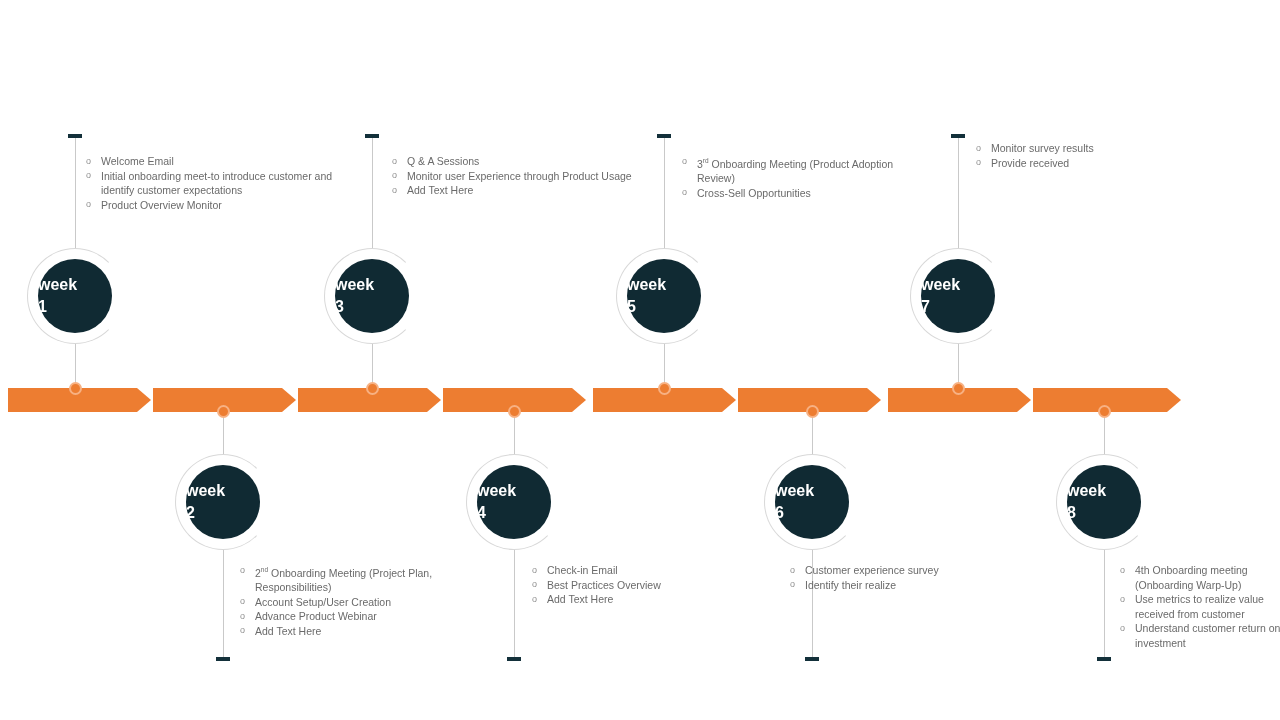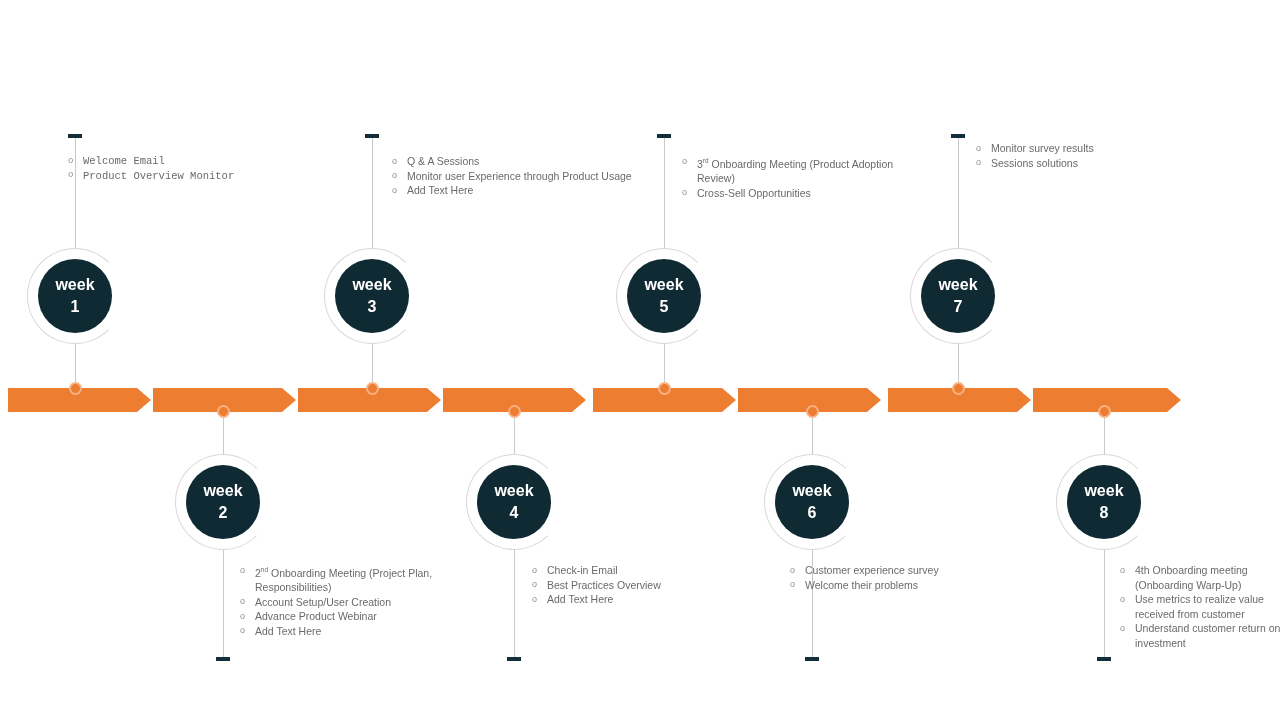--- a/index.html
+++ b/index.html
@@ -31,21 +31,21 @@
     background: #ed7d31;
     -webkit-clip-path: polygon(0 0, calc(100% - 14px) 0, 100% 50%, calc(100% - 14px) 100%, 0 100%);
     clip-path: polygon(0 0, calc(100% - 14px) 0, 100% 50%, calc(100% - 14px) 100%, 0 100%);
   }
 
   
   .node { position: absolute; width: 0; height: 0; }
   .circle {
     position: absolute; width: 74px; height: 74px; border-radius: 50%;
     background: #102a33; color: #fff;
-    display: flex; flex-direction: column; align-items: center; justify-content: center;
+    display: flex; flex-direction: column; align-items: flex-start; justify-content: center;
     font-size: 16px; font-weight: bold; line-height: 1.35;
     left: -37px;
   }
   .circle .w { display: block; }
   .circle .n { display: block; }
 
   
   .arc {
     position: absolute; width: 96px; height: 96px; border-radius: 50%;
     left: -48px;
@@ -194,23 +194,24 @@
           <span class="w">week</span>
           <span class="n">8</span>
         </div>
         <div class="conn" style="top: 412px; height: 42px;"></div>
         <div class="conn" style="top: 550px; height: 109px;"></div>
         <div class="tick" style="top: 657px;"></div>
         <div class="dot" style="top: 405px;"></div>
       </div>
     </div>
   <div id="lists">
-      <div class="list" style="left: 66px; top: 154px; width: 250px; font-family: Liberation Mono, monospace;">
+      <div class="list" style="left: 84px; top: 154px; width: 250px;">
         <ul>
           <li>Welcome Email</li>
+          <li>Initial onboarding meet-to introduce customer and identify customer expectations</li>
           <li>Product Overview Monitor</li>
         </ul>
       </div>
       <div class="list" style="left: 238px; top: 563px; width: 250px;">
         <ul>
           <li>2<sup>nd</sup> Onboarding Meeting (Project Plan, Responsibilities)</li>
           <li>Account Setup/User Creation</li>
           <li>Advance Product Webinar</li>
           <li>Add Text Here</li>
         </ul>
@@ -231,27 +232,27 @@
       </div>
       <div class="list" style="left: 680px; top: 154px; width: 250px;">
         <ul>
           <li>3<sup>rd</sup> Onboarding Meeting (Product Adoption Review)</li>
           <li>Cross-Sell Opportunities</li>
         </ul>
       </div>
       <div class="list" style="left: 788px; top: 563px; width: 180px;">
         <ul>
           <li>Customer experience survey</li>
-          <li>Welcome their problems</li>
+          <li>Identify their realize</li>
         </ul>
       </div>
       <div class="list" style="left: 974px; top: 141px; width: 240px;">
         <ul>
           <li>Monitor survey results</li>
-          <li>Sessions solutions</li>
+          <li>Provide received</li>
         </ul>
       </div>
       <div class="list" style="left: 1118px; top: 563px; width: 165px;">
         <ul>
           <li>4th Onboarding meeting (Onboarding Warp-Up)</li>
           <li>Use metrics to realize value received from customer</li>
           <li>Understand customer return on investment</li>
         </ul>
       </div>
     </div>

